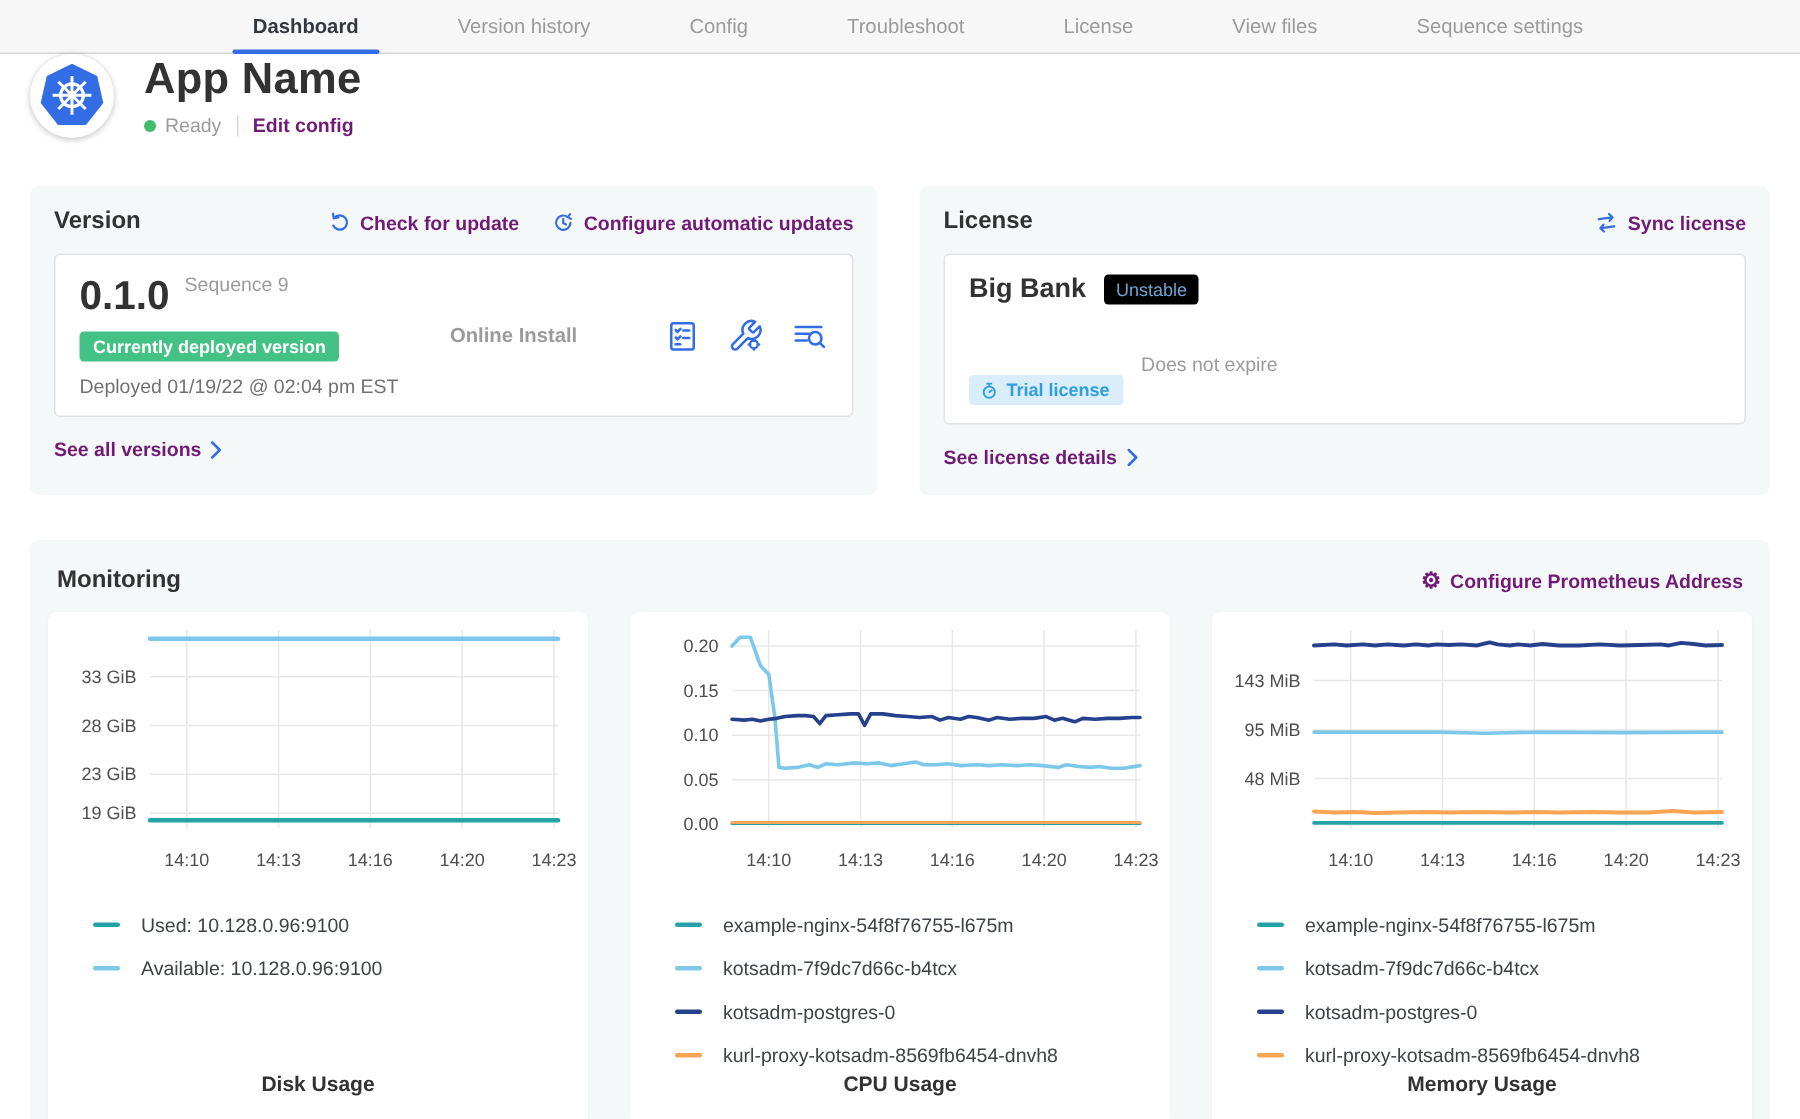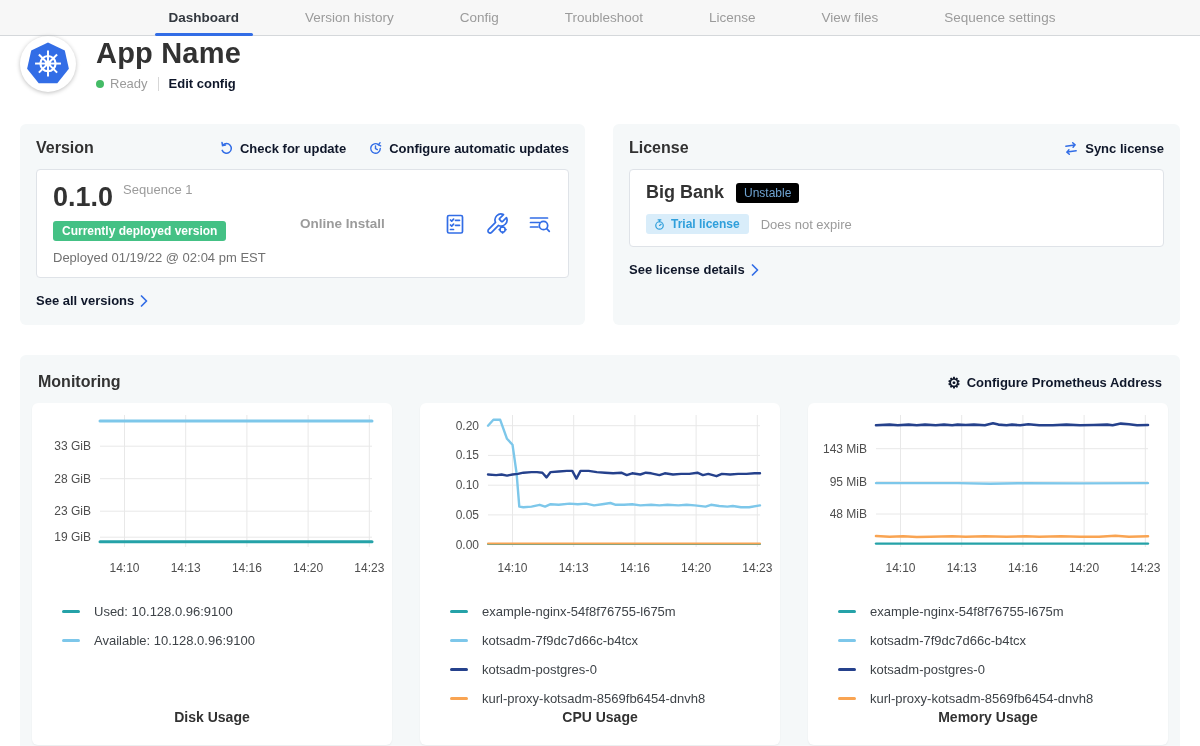--- a/index.html
+++ b/index.html
@@ -22,21 +22,21 @@
   .app-icon-wrap { width:56px; height:56px; border-radius:50%; background:#fff;
     box-shadow:0 1px 4px rgba(0,0,0,.25); display:flex; align-items:center;
     justify-content:center; }
   .app-header-text { margin-left:20px; }
   .app-title { font-size:29px; font-weight:700; letter-spacing:.2px; }
   .app-status-row { display:flex; align-items:center; margin-top:6px; font-size:13px; }
   .status-dot { width:8px; height:8px; border-radius:50%; background:#44bb66;
     margin-right:6px; }
   .status-text { color:#9b9b9b; }
   .vdiv { width:1px; height:14px; background:#d7d7d7; margin:0 10px; }
-  a.blue-link { color:#0f172a; font-weight:700; font-size:13px; text-decoration:none;
+  a.blue-link { color:#701a75; font-weight:700; font-size:13px; text-decoration:none;
     display:inline-flex; align-items:center; gap:6px; cursor:pointer; }
 
   
   .cards-row { display:flex; gap:28px; margin-top:32px; }
   .card { background:#f5f8f9; border-radius:6px; padding:15px 16px 16px; }
   .card-version { width:565px; }
   .card-license { flex:1; }
   .card-head { display:flex; align-items:center; justify-content:space-between; }
   .card-title { font-size:16px; font-weight:700; }
   .card-head-links { display:flex; gap:22px; }
@@ -58,21 +58,21 @@
     display:flex; align-items:center; justify-content:center; }
   .card-footer-link { margin-top:13px; }
 
   .license-line1 { display:flex; align-items:center; gap:12px; }
   .license-name { font-size:18px; font-weight:700; }
   .badge-channel { background:#000000; color:#6ea3d2; font-size:12px;
     padding:3px 8px; border-radius:3px; }
   .license-line2 { display:flex; align-items:center; gap:12px; margin-top:11px; }
   .badge-trial { background:#d9edfa; color:#2f9fdb; font-size:12px; font-weight:700;
     padding:3px 9px 3px 7px; border-radius:3px; display:inline-flex;
-    align-items:center; gap:5px; }
+    align-items:center; gap:5px;margin-top:36px; }
   .expiry { font-size:13px; color:#9b9b9b; }
 
   
   .monitoring { margin-top:30px; background:#f5f8f9; border-radius:6px;
     padding:10px 12px 12px; }
   .monitoring-head { display:flex; align-items:center; justify-content:space-between;
     padding:8px 6px 12px 6px; }
   .monitoring-title { font-size:16px; font-weight:700; }
   .gear-glyph { font-size:15px; line-height:1; }
   .charts-row { display:flex; gap:28px; }
@@ -154,21 +154,21 @@
             </svg>
             <span>Configure automatic updates</span>
           </a>
         </div>
       </div>
 
       <div class="inner-panel version-panel">
         <div class="version-left">
           <div class="version-line1">
             <span class="version-number">0.1.0</span>
-            <span class="sequence">Sequence 1</span>
+            <span class="sequence">Sequence 9</span>
           </div>
           <span class="deployed-badge">Currently deployed version</span>
           <div class="deployed-at">Deployed 01/19/22 @ 02:04 pm EST</div>
         </div>
         <div class="install-type">Online Install</div>
         <div class="version-actions">
           <span class="icon-btn">
             <svg class="ic" width="24" height="24" viewBox="0 0 24 24" fill="none" stroke="currentColor" stroke-width="1.7" stroke-linecap="round" stroke-linejoin="round">
               <rect x="4.5" y="3.5" width="15" height="17.5" rx="1.5"></rect>
               <polyline points="7.5 8 8.7 9.2 10.6 7.2"></polyline>

